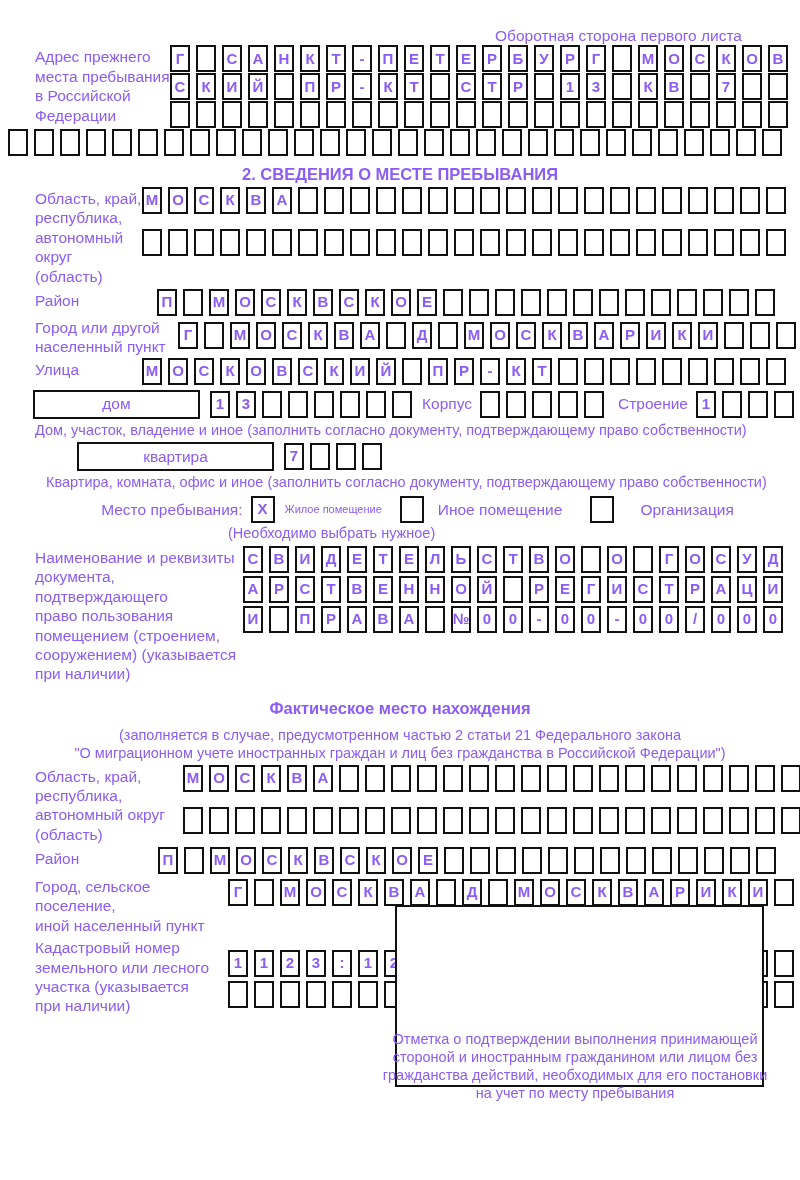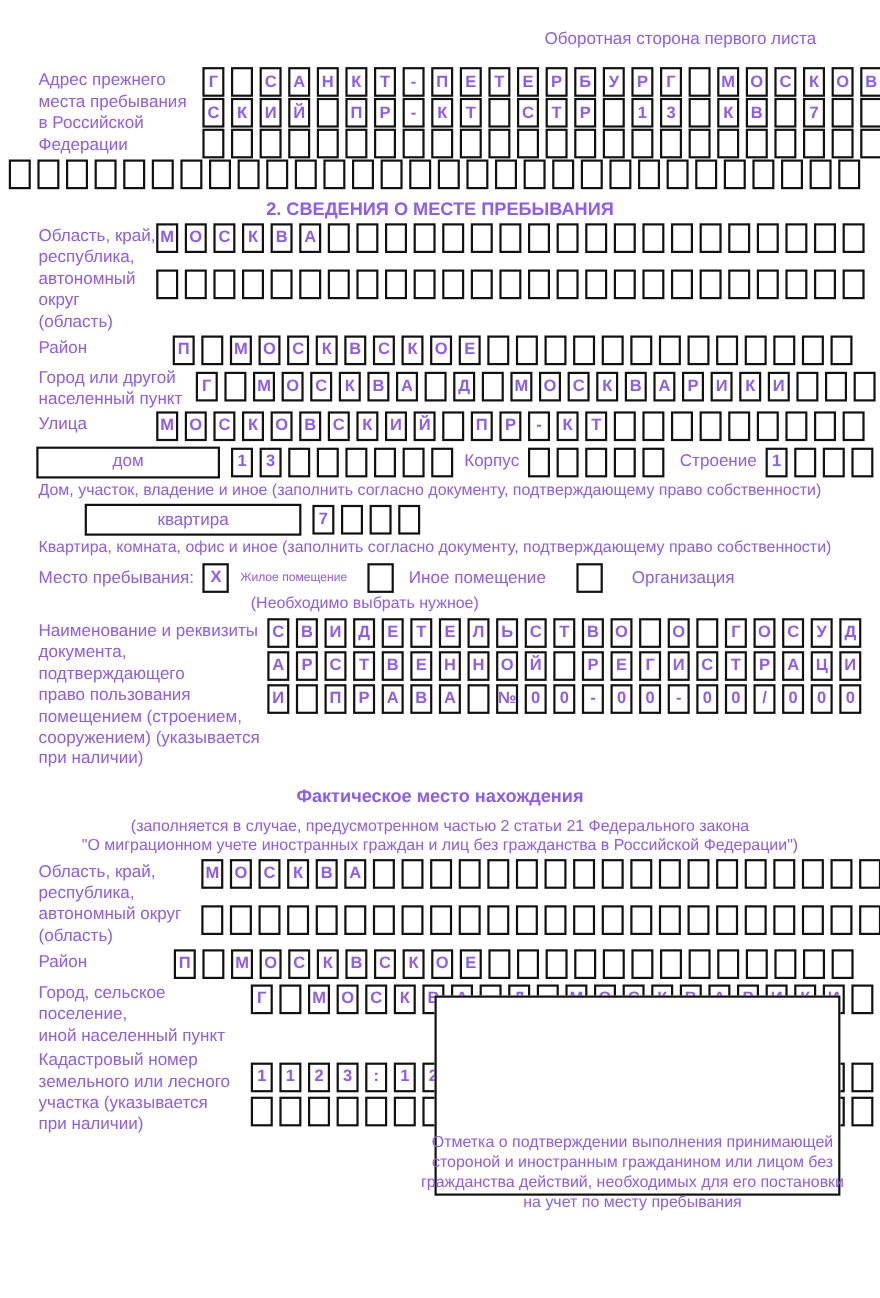--- a/index.html
+++ b/index.html
@@ -73,21 +73,21 @@
     white-space:pre-line;
   }
 </style>
 </head>
 <body>
 
 <div class="page">
 
   <div class="hdr">Оборотная сторона первого листа</div>
 
-  <div class="field-row" style="margin-top:16px;gap:14px;">
+  <div class="field-row" style="margin-top:0;">
     <div class="field-label" style="width:170px;padding-left:35px;">Адрес прежнего
 места пребывания
 в Российской
 Федерации</div>
     <div class="cells-stack">
       <div class="cells">
           <div class="cell">Г</div>
           <div class="cell"></div>
           <div class="cell">С</div>
           <div class="cell">А</div>
@@ -388,23 +388,23 @@
 
   <div class="inline-row" style="padding-left:33px;margin-top:3px;margin-left:44px;">
     <div class="widebox" style="width:197px;">квартира</div>
     <div class="cells" style="margin-left:10px;">
         <div class="cell">7</div>
         <div class="cell"></div>
         <div class="cell"></div>
         <div class="cell"></div>
       </div>
   </div>
-  <div class="note" style="padding-left:35px;margin-top:2px;">Квартира, комната, офис и иное (заполнить согласно документу, подтверждающему право собственности)</div>
-
-  <div class="inline-row" style="padding-left:35px;">
+  <div class="note" style="padding-left:46px;margin-top:2px;">Квартира, комната, офис и иное (заполнить согласно документу, подтверждающему право собственности)</div>
+
+  <div class="inline-row" style="padding-left:35px;justify-content:center;">
     <div style="font-size:15.5px;">Место пребывания:</div>
     <div class="chk" style="margin-left:8px;">X</div>
     <div style="margin-left:10px;font-size:11px;">Жилое помещение</div>
     <div class="chk" style="margin-left:18px;"></div>
     <div style="margin-left:14px;font-size:15.5px;">Иное помещение</div>
     <div class="chk" style="margin-left:28px;"></div>
     <div style="margin-left:26px;font-size:15.5px;">Организация</div>
   </div>
   <div class="note" style="padding-left:228px;margin-top:1px;">(Необходимо выбрать нужное)</div>
 

